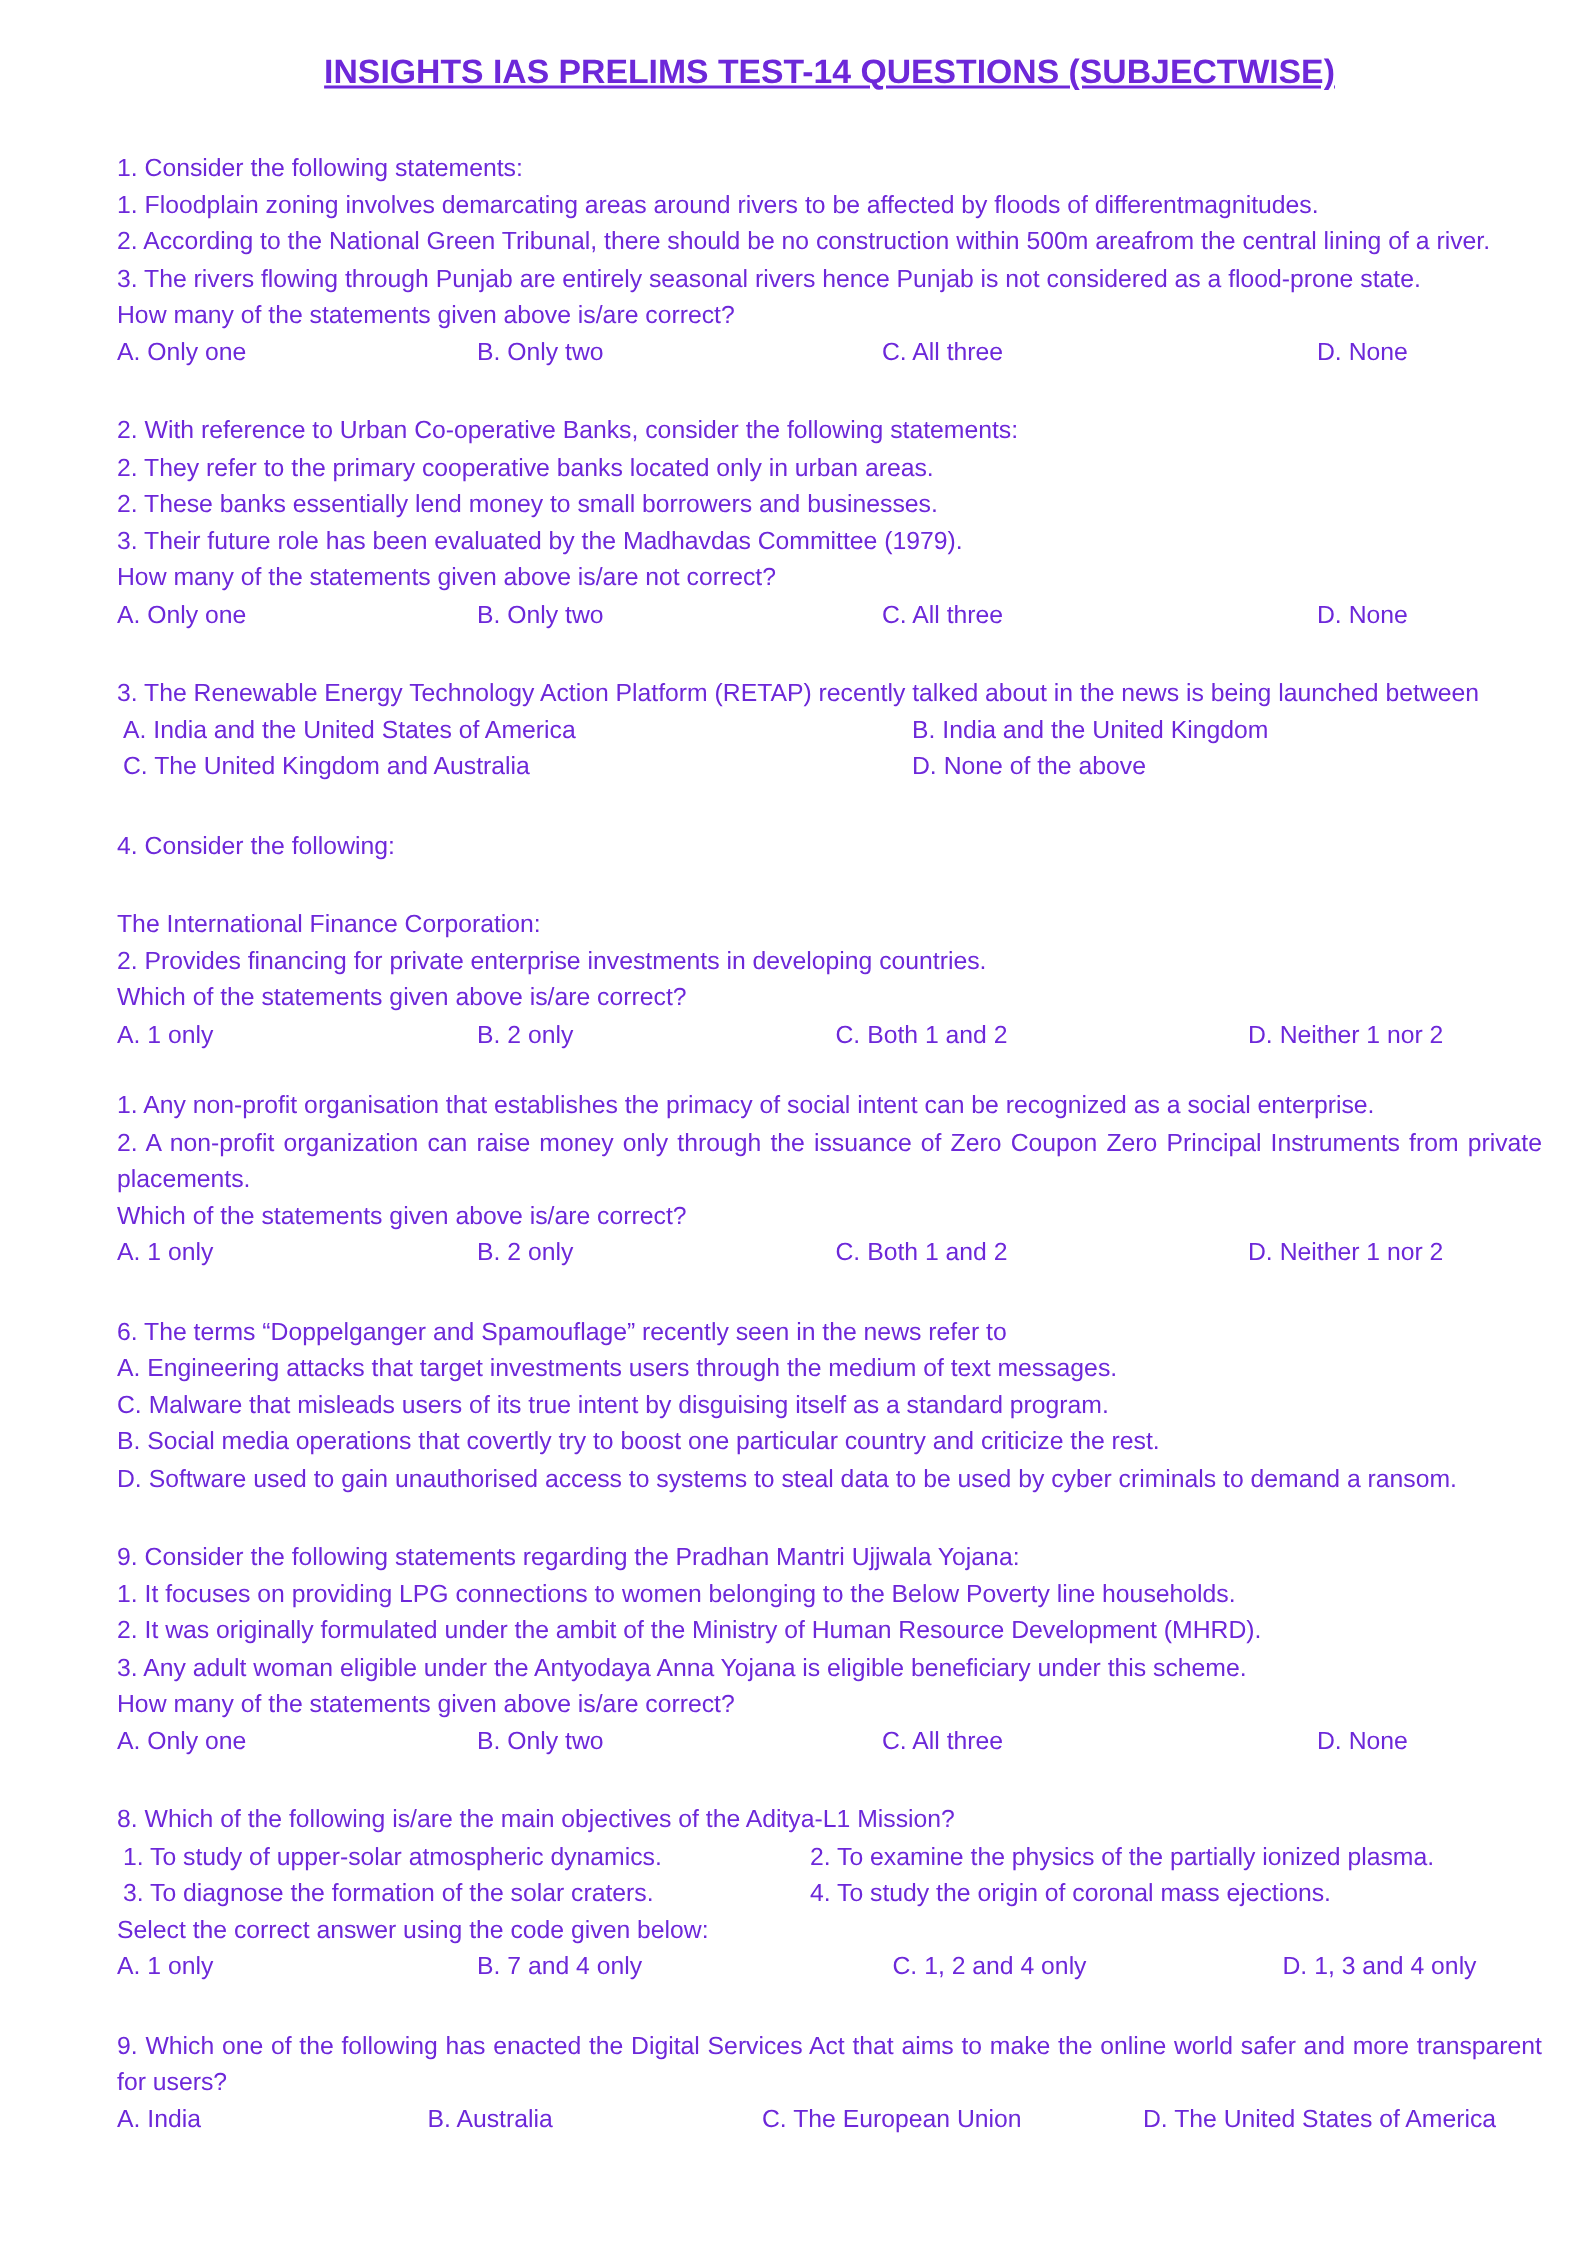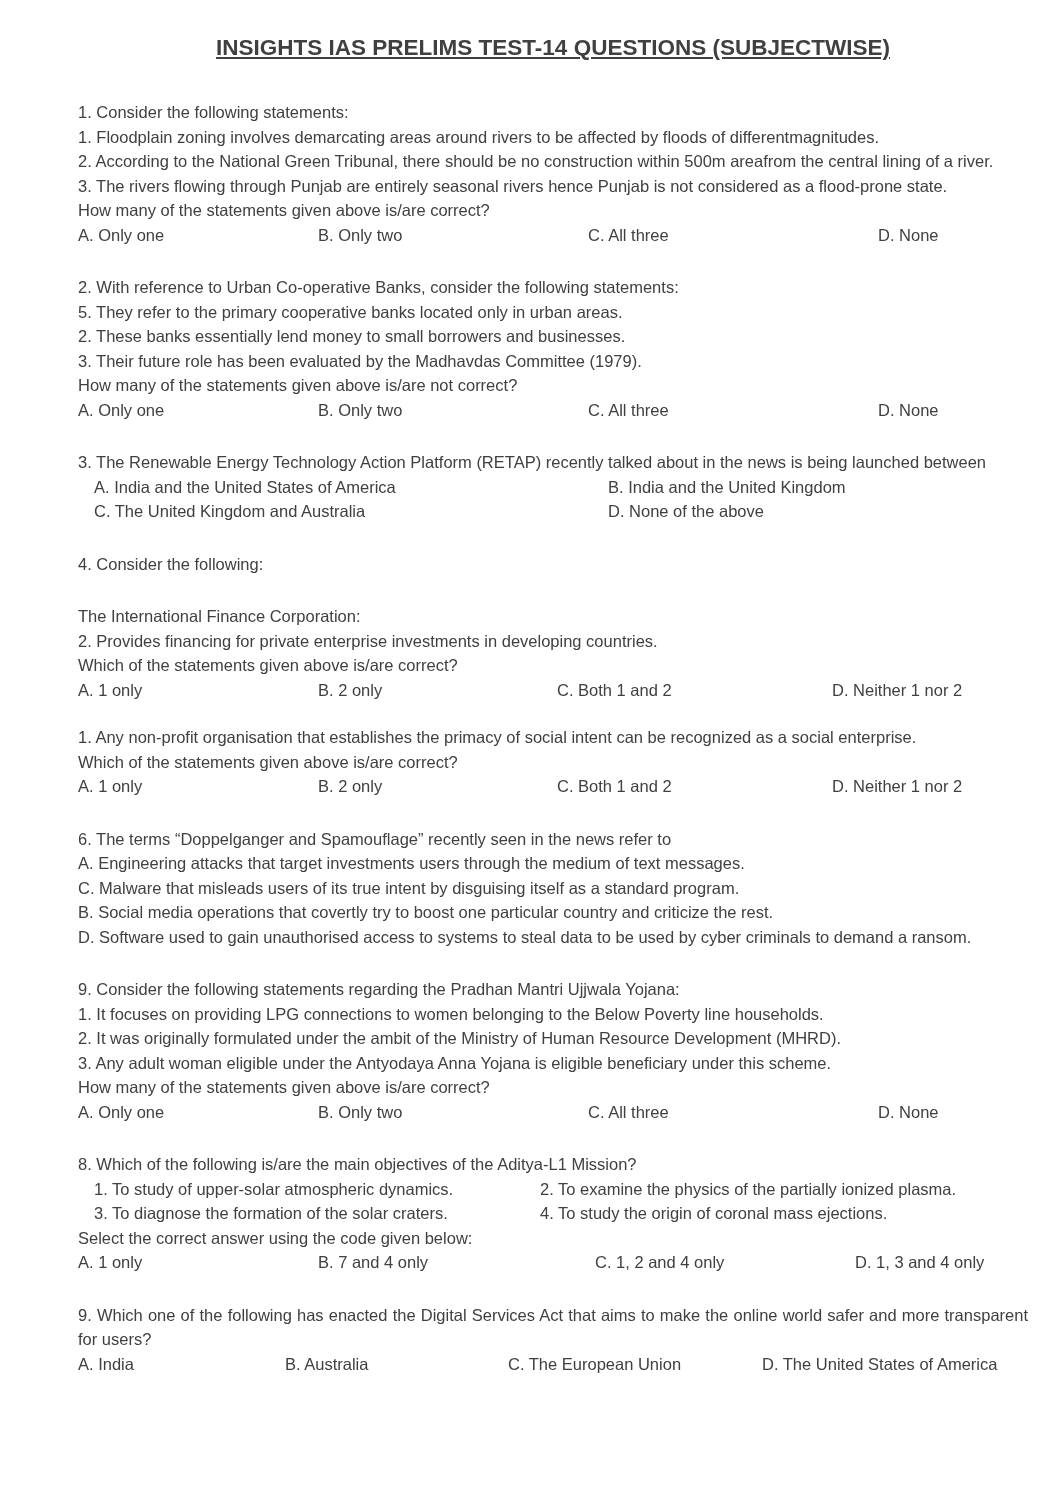--- a/index.html
+++ b/index.html
@@ -3,21 +3,21 @@
 <meta charset="utf-8">
 <style>
   html, body { margin: 0; padding: 0; background: #ffffff; }
   .page {
     width: 1058px;
     min-height: 1497px;
     box-sizing: border-box;
     padding: 34px 30px 40px 78px;
     font-family: "Liberation Sans", sans-serif;
     font-size: 16.5px;
-    color: #404040;
+    color: #6d28d9;
     background: #ffffff;
   }
   .title {
     text-align: center;
     font-weight: bold;
     font-size: 22.5px;
     line-height: 28px;
     text-decoration: underline;
     margin: 0 0 38px 0;
   }
@@ -30,21 +30,21 @@
   .opts { position: relative; height: 24.5px; line-height: 24.5px; }
   .opt  { position: absolute; top: 0; white-space: nowrap; }
   .opts .o1 { left: 0; }
   .opts-a .o2 { left: 240px; } .opts-a .o3 { left: 510px; } .opts-a .o4 { left: 800px; }
   .opts-b .o2 { left: 240px; } .opts-b .o3 { left: 479px; } .opts-b .o4 { left: 754px; }
   .opts-c .o2 { left: 240px; } .opts-c .o3 { left: 517px; } .opts-c .o4 { left: 777px; }
   .opts-d .o2 { left: 207px; } .opts-d .o3 { left: 430px; } .opts-d .o4 { left: 684px; text-align: right; }
 
   
   .two-col { position: relative; height: 24.5px; line-height: 24.5px; }
-  .two-col .col-l { position: absolute; left: 16px; top: 0; white-space: nowrap; }
+  .two-col .col-l { position: absolute; left: 4px; top: 0; white-space: nowrap; }
   .two-col .col-r { position: absolute; top: 0; white-space: nowrap; }
   .cols-q3 .col-r { left: 530px; }
   .cols-q8 .col-r { left: 462px; }
 </style>
 </head>
 <body>
 
 <div class="page">
 
   <h1 class="title">INSIGHTS IAS PRELIMS TEST-14 QUESTIONS (SUBJECTWISE)</h1>
@@ -58,21 +58,21 @@
     <div class="opts opts-a">
       <span class="opt o1">A. Only one</span>
       <span class="opt o2">B. Only two</span>
       <span class="opt o3">C. All three</span>
       <span class="opt o4">D. None</span>
     </div>
   </section>
 
   <section class="question">
     <p class="q-heading">2. With reference to Urban Co-operative Banks, consider the following statements:</p>
-    <p>5. They refer to the primary cooperative banks located only in urban areas.</p>
+    <p>2. They refer to the primary cooperative banks located only in urban areas.</p>
     <p>2. These banks essentially lend money to small borrowers and businesses.</p>
     <p>3. Their future role has been evaluated by the Madhavdas Committee (1979).</p>
     <p>How many of the statements given above is/are not correct?</p>
     <div class="opts opts-a">
       <span class="opt o1">A. Only one</span>
       <span class="opt o2">B. Only two</span>
       <span class="opt o3">C. All three</span>
       <span class="opt o4">D. None</span>
     </div>
   </section>
@@ -97,20 +97,21 @@
     <div class="opts opts-b">
       <span class="opt o1">A. 1 only</span>
       <span class="opt o2">B. 2 only</span>
       <span class="opt o3">C. Both 1 and 2</span>
       <span class="opt o4">D. Neither 1 nor 2</span>
     </div>
   </section>
 
   <section class="question">
     <p>1. Any non-profit organisation that establishes the primacy of social intent can be recognized as a social enterprise.</p>
+    <p>2. A non-profit organization can raise money only through the issuance of Zero Coupon Zero Principal Instruments from private placements.</p>
     <p>Which of the statements given above is/are correct?</p>
     <div class="opts opts-b">
       <span class="opt o1">A. 1 only</span>
       <span class="opt o2">B. 2 only</span>
       <span class="opt o3">C. Both 1 and 2</span>
       <span class="opt o4">D. Neither 1 nor 2</span>
     </div>
   </section>
 
   <section class="question">

